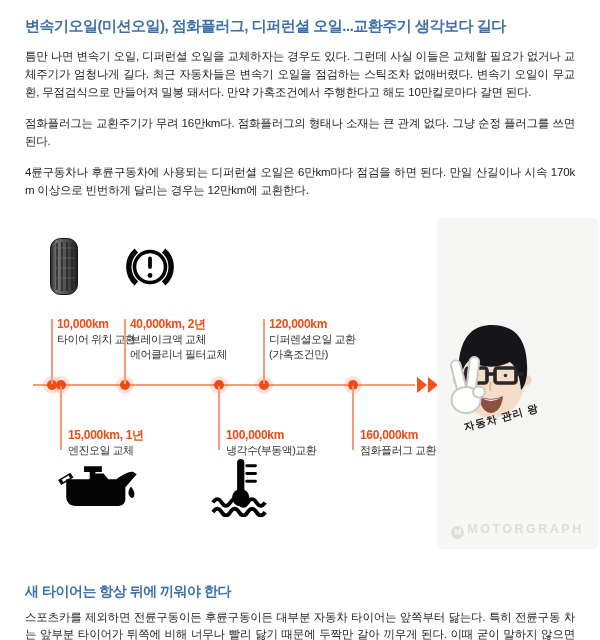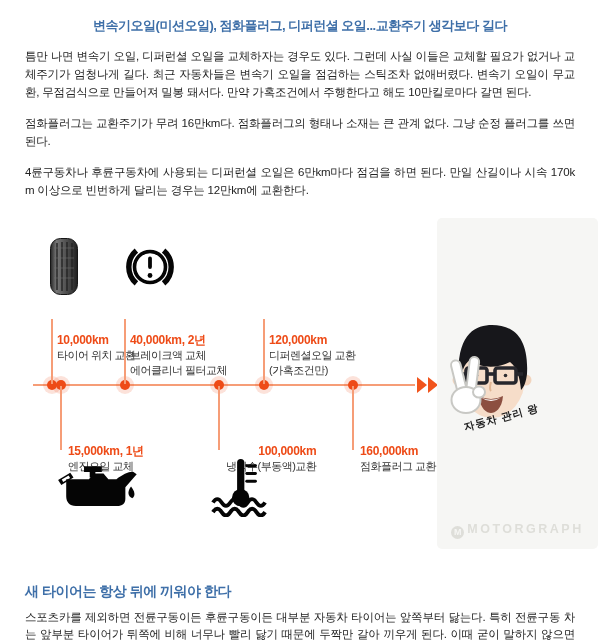--- a/index.html
+++ b/index.html
@@ -1,32 +1,32 @@
 <!DOCTYPE html>
 <html><head>
 <meta charset="utf-8">
 <style>
   html,body{margin:0;padding:0;background:#ffffff;width:600px;height:640px;overflow:hidden;}
   body{font-family:"Liberation Sans","DejaVu Sans",sans-serif;-webkit-font-smoothing:antialiased;}
   .page{width:600px;height:640px;box-sizing:border-box;padding:0 25px;position:relative;}
-  h1.headline{margin:12px 0 6px 0;font-size:13px;line-height:27px;font-weight:bold;color:#3e6fa8;letter-spacing:-0.5px;word-break:break-all;text-align:center;}
+  h1.headline{margin:12px 0 6px 0;font-size:15px;line-height:27px;font-weight:bold;color:#3e6fa8;letter-spacing:-0.5px;word-break:break-all;}
   p.body{margin:8px 0 13px 0;font-size:11.5px;line-height:18px;color:#222222;text-align:justify;word-break:break-all;letter-spacing:-0.2px;}
   h2.headline2{margin:14px 0 5px 0;font-size:14px;line-height:26px;font-weight:bold;color:#3e6fa8;letter-spacing:-0.5px;}
   p.body2{margin:0;font-size:11.5px;line-height:17px;color:#222222;text-align:justify;word-break:break-all;letter-spacing:-0.2px;}
 
   .infographic{position:relative;height:352px;margin:0 -25px;background:#ffffff;}
   .infographic *{box-sizing:border-box;}
   .abs{position:absolute;}
 
   .tl-line{left:33px;top:172px;width:382px;height:2px;background:#f69d77;}
   .tl-dot{width:10px;height:10px;border-radius:50%;background:#ee4b17;top:168px;box-shadow:0 0 0 4px rgba(238,75,23,0.16);}
   .tl-vline{width:2px;background:#f69d77;}
   .tl-arrow{width:0;height:0;border-top:8px solid transparent;border-bottom:8px solid transparent;border-left:10px solid #f1541c;top:165px;}
 
-  .mile .km{font-size:12px;font-weight:bold;color:#ee4b17;line-height:15px;letter-spacing:-0.3px;margin-top:16px;}
+  .mile .km{font-size:12px;font-weight:bold;color:#ee4b17;line-height:15px;letter-spacing:-0.3px;}
   .mile .desc{font-size:11px;color:#333333;line-height:15px;white-space:pre-line;letter-spacing:-0.5px;}
 
   .caption{left:47px;top:317px;font-size:9.5px;color:#8a8a8a;letter-spacing:-0.5px;white-space:pre;}
 
   .panel{left:437px;top:6px;width:161px;height:331px;background:#f6f6f4;border-radius:5px;}
   .badge-text{position:absolute;left:26px;top:193px;font-size:10.5px;font-weight:bold;color:#1c1c1c;transform:rotate(-15deg);letter-spacing:1px;white-space:nowrap;}
   .watermark{position:absolute;left:0;right:0;bottom:10px;text-align:center;font-size:12.5px;font-weight:bold;color:#deded9;letter-spacing:2.5px;}
   .watermark .m-circle{display:inline-block;width:13px;height:13px;border-radius:50%;background:#deded9;color:#f6f6f4;font-size:9px;line-height:13px;letter-spacing:0;text-align:center;vertical-align:-2px;margin-right:3px;}
 </style>
 </head>
@@ -101,21 +101,21 @@
       <div class="desc">디퍼렌셜오일 교환
 (가혹조건만)</div>
     </div>
 
     <div class="abs tl-vline" style="left:60px;top:174px;height:64px;"></div>
     <div class="abs mile" style="left:68px;top:216px;">
       <div class="km">15,000km, 1년</div>
       <div class="desc">엔진오일 교체</div>
     </div>
     <div class="abs tl-vline" style="left:218px;top:174px;height:64px;"></div>
-    <div class="abs mile" style="left:226px;top:216px;text-align:right;">
+    <div class="abs mile" style="left:226px;top:216px;">
       <div class="km">100,000km</div>
       <div class="desc">냉각수(부동액)교환</div>
     </div>
     <div class="abs tl-vline" style="left:352px;top:174px;height:64px;"></div>
     <div class="abs mile" style="left:360px;top:216px;">
       <div class="km">160,000km</div>
       <div class="desc">점화플러그 교환</div>
     </div>
 
     <svg class="abs" style="left:56px;top:251px;" width="82" height="47" viewBox="0 0 100 58">

